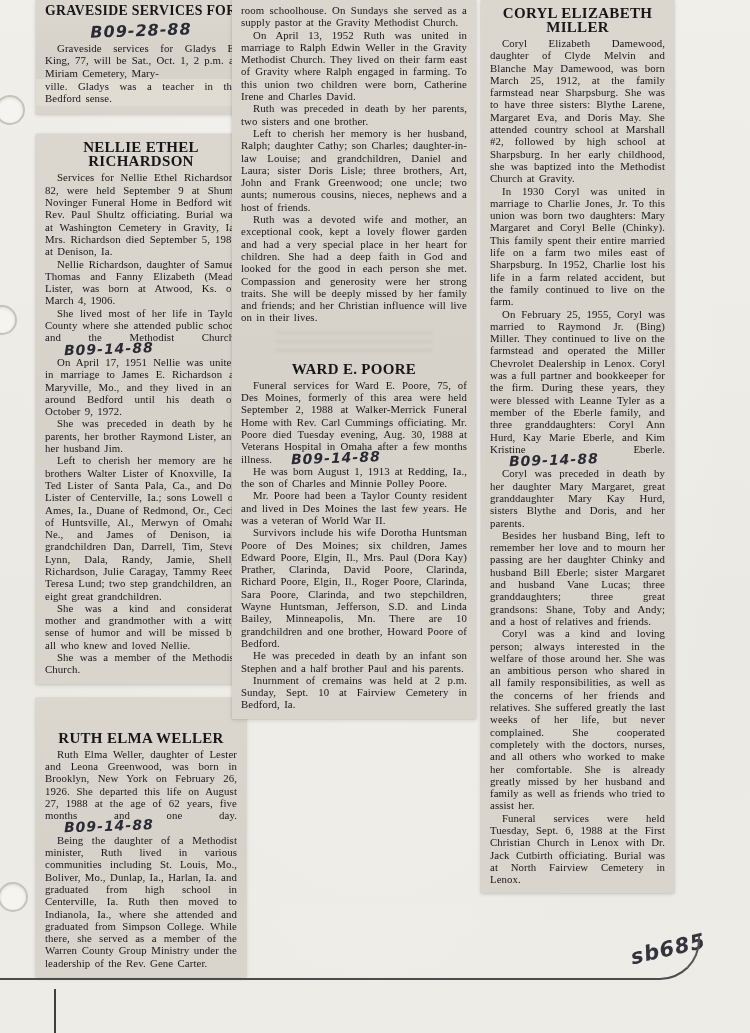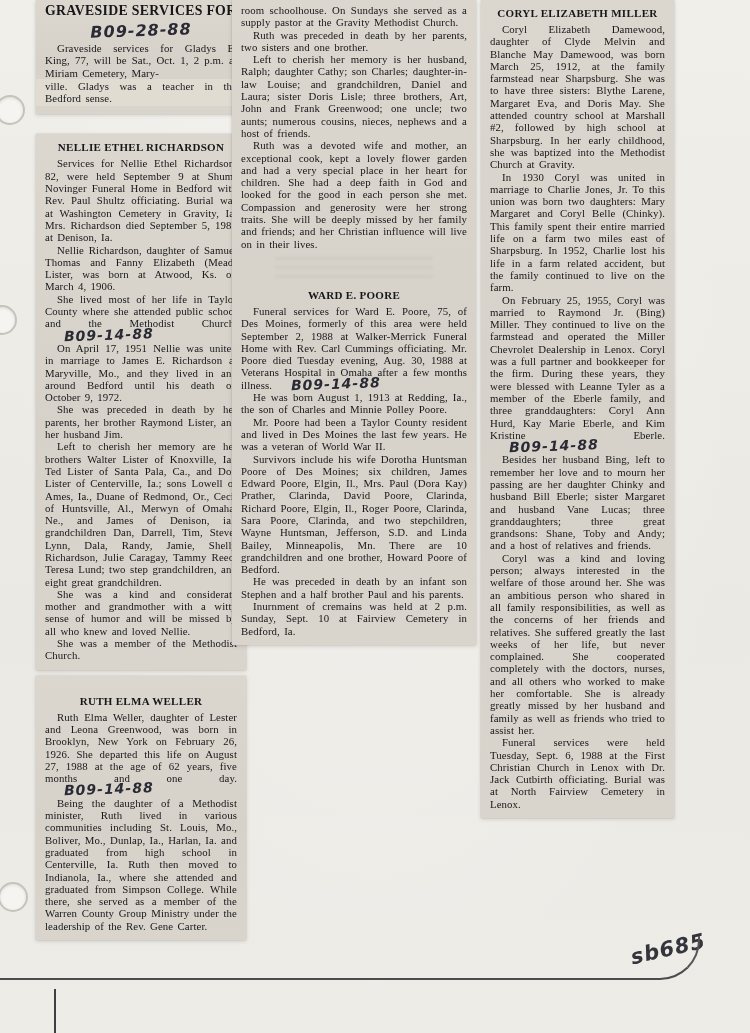--- a/index.html
+++ b/index.html
@@ -26,21 +26,21 @@
   }
   .clip p{
     margin:0;text-align:justify;text-indent:12px;
     font-size:10.8px;line-height:12.3px;
     letter-spacing:.1px;word-spacing:1.5px;
   }
   .clip p.no-indent{text-indent:0;}
   .clip p.seam{background:#e0dcd2;text-indent:0;margin-left:-9px;margin-right:-9px;padding:1px 9px 2px;}
   .clip h2{
     margin:2px 0 3px;text-align:center;
-    font-size:11px;font-weight:bold;letter-spacing:.3px;
+    font-size:15px;font-weight:bold;letter-spacing:.3px;
     line-height:14px;
   }
   .clip h2.cut{white-space:nowrap;overflow:hidden;font-size:13.8px;text-align:left;margin-top:0;}
   .hand{
     font-family:"DejaVu Sans", sans-serif;font-style:italic;font-weight:bold;
     color:#2a2a35;
   }
   .hand.block{
     display:block;text-align:center;font-size:16px;line-height:19px;
     transform:rotate(-2deg);margin:1px 0 2px;letter-spacing:1px;
@@ -98,31 +98,32 @@
       <p>Services for Nellie Ethel Richardson, 82, were held September 9 at Shum-Novinger Funeral Home in Bedford with Rev. Paul Shultz officiating. Burial was at Washington Cemetery in Gravity, Ia. Mrs. Richardson died September 5, 1988 at Denison, Ia.</p>
       <p>Nellie Richardson, daughter of Samuel Thomas and Fanny Elizabeth (Mead) Lister, was born at Atwood, Ks. on March 4, 1906.</p>
       <p><span>She lived most of her life in Taylor County where she attended public school and the Methodist Church.</span><span class="hand inline">B09-14-88</span></p>
       <p>On April 17, 1951 Nellie was united in marriage to James E. Richardson at Maryville, Mo., and they lived in and around Bedford until his death on October 9, 1972.</p>
       <p>She was preceded in death by her parents, her brother Raymond Lister, and her husband Jim.</p>
       <p>Left to cherish her memory are her brothers Walter Lister of Knoxville, Ia., Ted Lister of Santa Pala, Ca., and Don Lister of Centerville, Ia.; sons Lowell of Ames, Ia., Duane of Redmond, Or., Cecil of Huntsville, Al., Merwyn of Omaha, Ne., and James of Denison, ia.; grandchildren Dan, Darrell, Tim, Steve, Lynn, Dala, Randy, Jamie, Shelly Richardson, Julie Caragay, Tammy Reed, Teresa Lund; two step grandchildren, and eight great grandchildren.</p>
       <p>She was a kind and considerate mother and grandmother with a witty sense of humor and will be missed by all who knew and loved Nellie.</p>
       <p>She was a member of the Methodist Church.</p>
     </article>
 
-    <article class="clip" style="margin-top:6px;padding-top:16px;">
+    <article class="clip" style="margin-top:14px;padding-top:31px;">
       <h2>RUTH ELMA WELLER</h2>
       <p><span>Ruth Elma Weller, daughter of Lester and Leona Greenwood, was born in Brooklyn, New York on February 26, 1926. She departed this life on August 27, 1988 at the age of 62 years, five months and one day.</span><span class="hand inline">B09-14-88</span></p>
       <p>Being the daughter of a Methodist minister, Ruth lived in various communities including St. Louis, Mo., Boliver, Mo., Dunlap, Ia., Harlan, Ia. and graduated from high school in Centerville, Ia. Ruth then moved to Indianola, Ia., where she attended and graduated from Simpson College. While there, she served as a member of the Warren County Group Ministry under the leadership of the Rev. Gene Carter.</p>
     </article>
   </div>
 
   <div class="col col2">
 
     <article class="clip">
       <p class="no-indent">room schoolhouse. On Sundays she served as a supply pastor at the Gravity Methodist Church.</p>
+      <p>On April 13, 1952 Ruth was united in marriage to Ralph Edwin Weller in the Gravity Methodist Church. They lived on their farm east of Gravity where Ralph engaged in farming. To this union two children were born, Catherine Irene and Charles David.</p>
       <p>Ruth was preceded in death by her parents, two sisters and one brother.</p>
       <p>Left to cherish her memory is her husband, Ralph; daughter Cathy; son Charles; daughter-in-law Louise; and grandchildren, Daniel and Laura; sister Doris Lisle; three brothers, Art, John and Frank Greenwood; one uncle; two aunts; numerous cousins, nieces, nephews and a host of friends.</p>
       <p>Ruth was a devoted wife and mother, an exceptional cook, kept a lovely flower garden and had a very special place in her heart for children. She had a deep faith in God and looked for the good in each person she met. Compassion and generosity were her strong traits. She will be deeply missed by her family and friends; and her Christian influence will live on in their lives.</p>
       <div class="gap-lg">
           <div class="ghost"></div>
         </div>
       <h2>WARD E. POORE</h2>
       <p><span>Funeral services for Ward E. Poore, 75, of Des Moines, formerly of this area were held September 2, 1988 at Walker-Merrick Funeral Home with Rev. Carl Cummings officiating. Mr. Poore died Tuesday evening, Aug. 30, 1988 at Veterans Hospital in Omaha after a few months illness.</span><span class="hand inline">B09-14-88</span></p>
       <p>He was born August 1, 1913 at Redding, Ia., the son of Charles and Minnie Polley Poore.</p>
       <p>Mr. Poore had been a Taylor County resident and lived in Des Moines the last few years. He was a veteran of World War II.</p>
@@ -132,20 +133,21 @@
     </article>
   </div>
 
   <div class="col col3">
 
     <article class="clip">
       <h2>CORYL ELIZABETH MILLER</h2>
       <p>Coryl Elizabeth Damewood, daughter of Clyde Melvin and Blanche May Damewood, was born March 25, 1912, at the family farmstead near Sharpsburg. She was to have three sisters: Blythe Larene, Margaret Eva, and Doris May. She attended country school at Marshall #2, followed by high school at Sharpsburg. In her early childhood, she was baptized into the Methodist Church at Gravity.</p>
       <p>In 1930 Coryl was united in marriage to Charlie Jones, Jr. To this union was born two daughters: Mary Margaret and Coryl Belle (Chinky). This family spent their entire married life on a farm two miles east of Sharpsburg. In 1952, Charlie lost his life in a farm related accident, but the family continued to live on the farm.</p>
       <p><span>On February 25, 1955, Coryl was married to Raymond Jr. (Bing) Miller. They continued to live on the farmstead and operated the Miller Chevrolet Dealership in Lenox. Coryl was a full partner and bookkeeper for the firm. During these years, they were blessed with Leanne Tyler as a member of the Eberle family, and three granddaughters: Coryl Ann Hurd, Kay Marie Eberle, and Kim Kristine Eberle.</span><span class="hand inline">B09-14-88</span></p>
+      <p>Coryl was preceded in death by her daughter Mary Margaret, great granddaughter Mary Kay Hurd, sisters Blythe and Doris, and her parents.</p>
       <p>Besides her husband Bing, left to remember her love and to mourn her passing are her daughter Chinky and husband Bill Eberle; sister Margaret and husband Vane Lucas; three granddaughters; three great grandsons: Shane, Toby and Andy; and a host of relatives and friends.</p>
       <p>Coryl was a kind and loving person; always interested in the welfare of those around her. She was an ambitious person who shared in all family responsibilities, as well as the concerns of her friends and relatives. She suffered greatly the last weeks of her life, but never complained. She cooperated completely with the doctors, nurses, and all others who worked to make her comfortable. She is already greatly missed by her husband and family as well as friends who tried to assist her.</p>
       <p>Funeral services were held Tuesday, Sept. 6, 1988 at the First Christian Church in Lenox with Dr. Jack Cutbirth officiating. Burial was at North Fairview Cemetery in Lenox.</p>
     </article>
   </div>
 
   <div class="hand page-code">sb685</div>
   <div class="page-corner"></div>
   <div class="edge-stub"></div>
 

